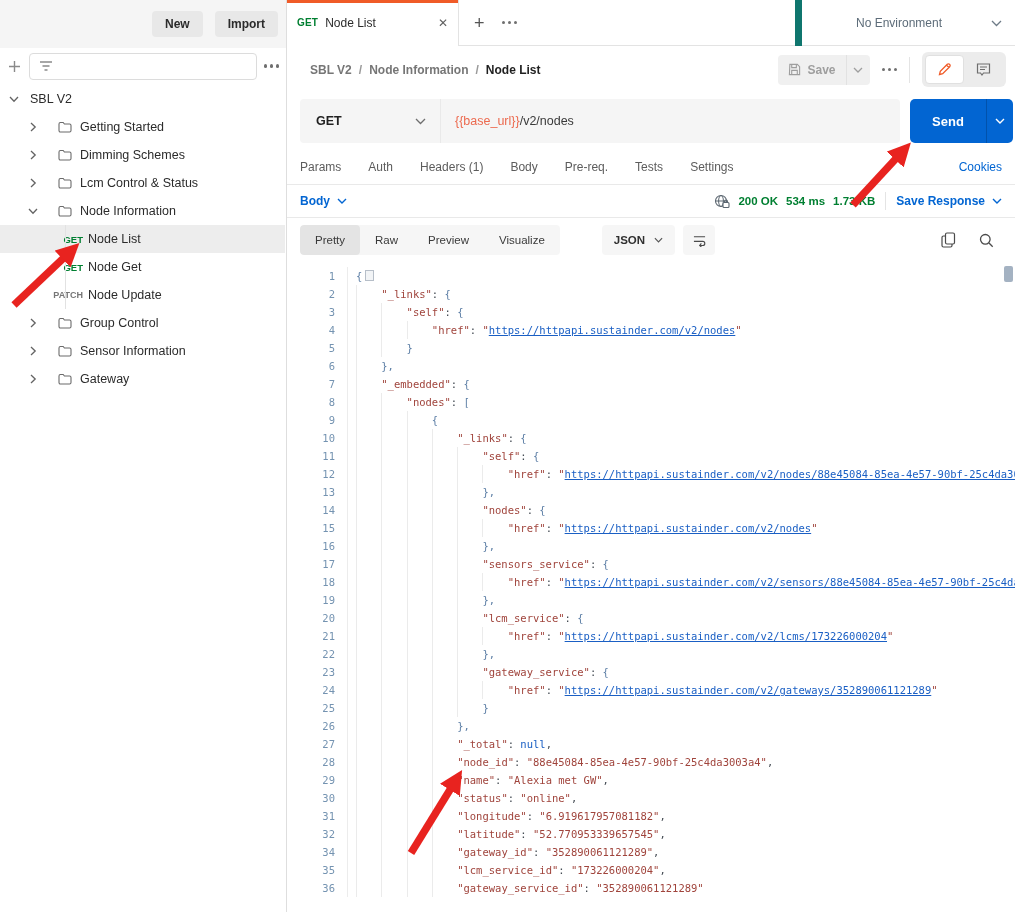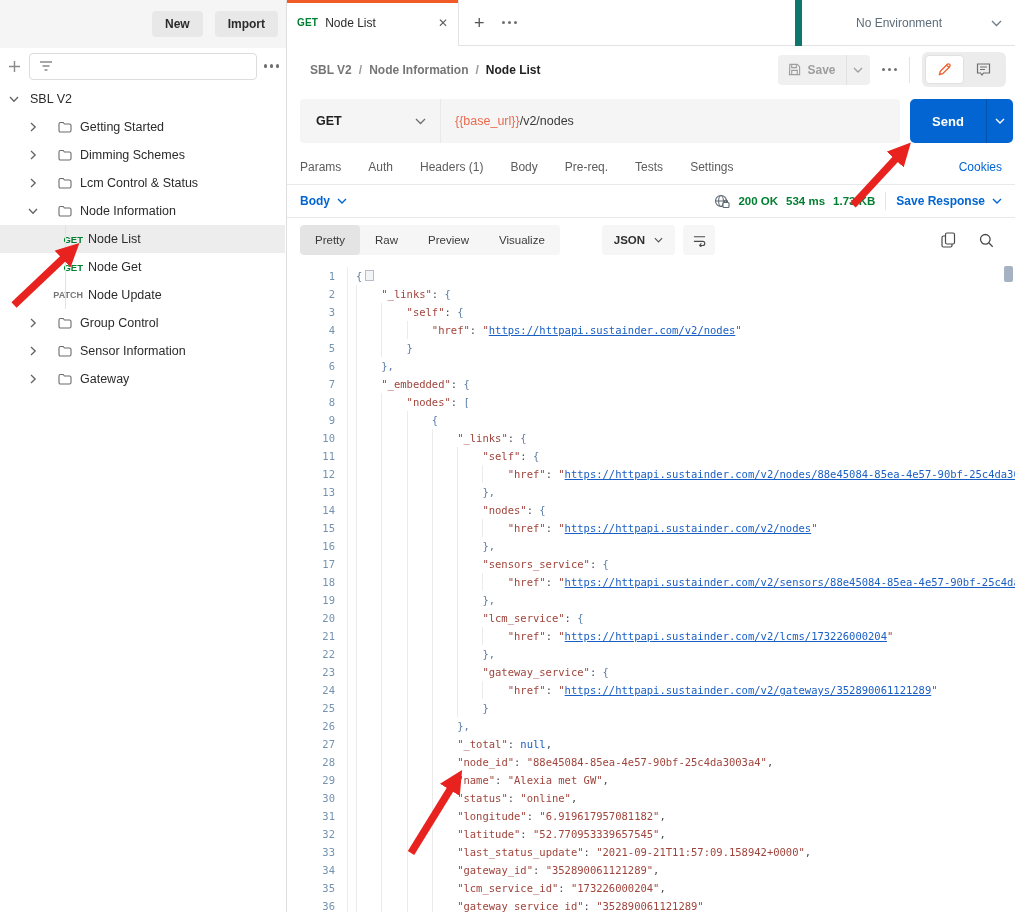--- a/index.html
+++ b/index.html
@@ -541,25 +541,20 @@
         <span class="ln">31</span>
         <span class="foldgut"></span>
         <span class="ctext"><span class="ind"></span><span class="ind"></span><span class="ind"></span><span class="ind"></span><span class="seg-k">"longitude"</span><span class="seg-d">: </span><span class="seg-k">"6.919617957081182"</span><span class="seg-d">,</span></span>
       </div>
       <div class="code-line">
         <span class="ln">32</span>
         <span class="foldgut"></span>
         <span class="ctext"><span class="ind"></span><span class="ind"></span><span class="ind"></span><span class="ind"></span><span class="seg-k">"latitude"</span><span class="seg-d">: </span><span class="seg-k">"52.770953339657545"</span><span class="seg-d">,</span></span>
       </div>
       <div class="code-line">
-        <span class="ln">33</span>
-        <span class="foldgut"></span>
-        <span class="ctext"><span class="ind"></span><span class="ind"></span><span class="ind"></span><span class="ind"></span><span class="seg-k">"last_status_update"</span><span class="seg-d">: </span><span class="seg-k">"2021-09-21T11:57:09.158942+0000"</span><span class="seg-d">,</span></span>
-      </div>
-      <div class="code-line">
         <span class="ln">34</span>
         <span class="foldgut"></span>
         <span class="ctext"><span class="ind"></span><span class="ind"></span><span class="ind"></span><span class="ind"></span><span class="seg-k">"gateway_id"</span><span class="seg-d">: </span><span class="seg-k">"352890061121289"</span><span class="seg-d">,</span></span>
       </div>
       <div class="code-line">
         <span class="ln">35</span>
         <span class="foldgut"></span>
         <span class="ctext"><span class="ind"></span><span class="ind"></span><span class="ind"></span><span class="ind"></span><span class="seg-k">"lcm_service_id"</span><span class="seg-d">: </span><span class="seg-k">"173226000204"</span><span class="seg-d">,</span></span>
       </div>
       <div class="code-line">

